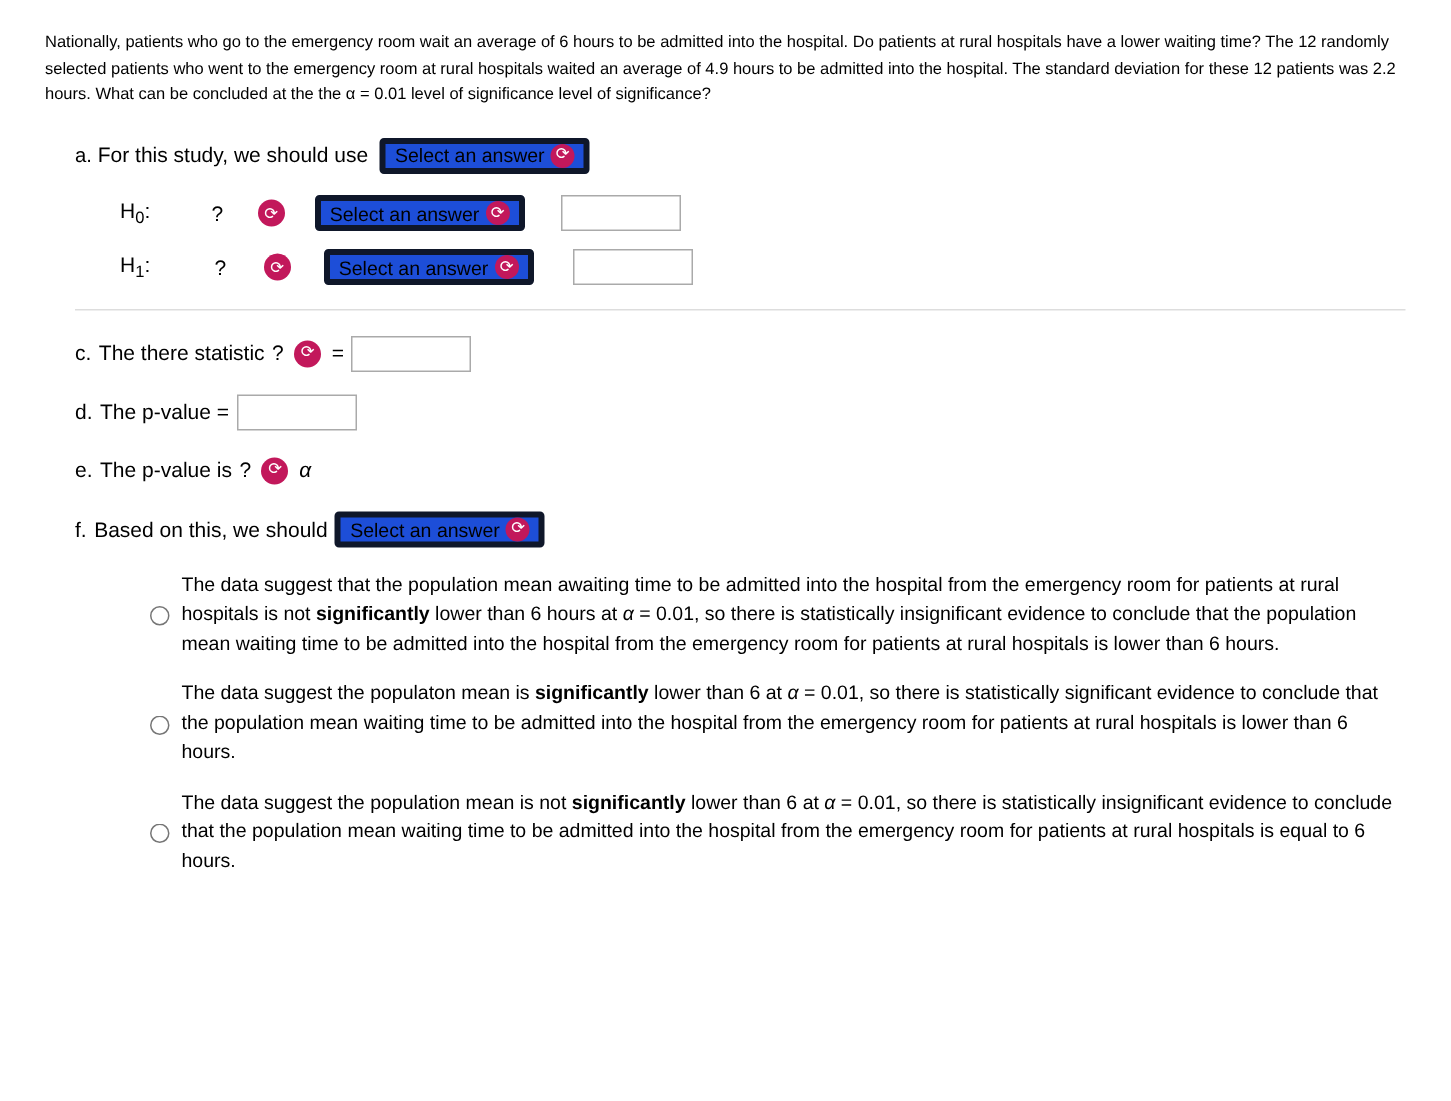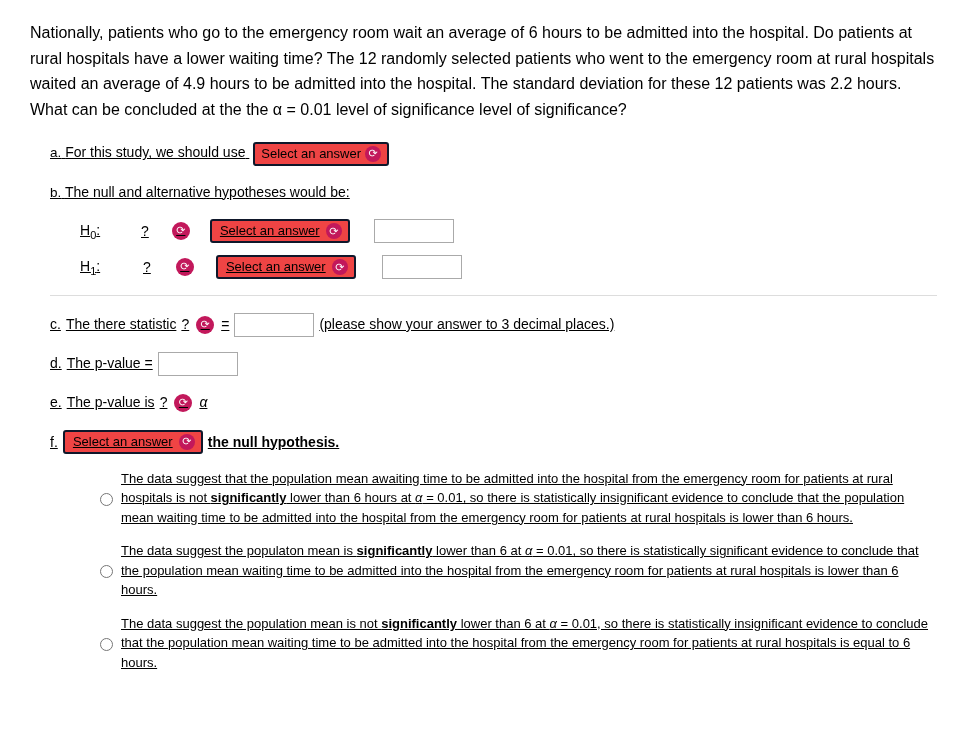--- a/index.html
+++ b/index.html
@@ -5,44 +5,43 @@
     * { box-sizing: border-box; margin: 0; padding: 0; }
     body {
       font-family: Arial, sans-serif;
       font-size: 14px;
       background: #fff;
       color: #000;
       padding: 20px 30px;
       max-width: 967px;
     }
     .question-text {
-      font-size: 16px;
+      font-size: 11px;
       line-height: 1.6;
       margin-bottom: 18px;
     }
     .part {
       margin-bottom: 14px;
       line-height: 1.8;
     }
     .part-label {
       font-size: 13.5px;
     }
     .select-box {
       display: inline-flex;
       align-items: center;
-      border: 2px solid #0f172a;
+      border: 4px solid #0f172a;
       border-radius: 3px;
-      background: #ef4444;
+      background: #1d4ed8;
       height: 24px;
       padding: 0 6px;
       font-size: 13px;
       vertical-align: middle;
       min-width: 130px;
       cursor: pointer;
-      text-align: center;
     }
     .select-box-icon {
       display: inline-block;
       width: 16px;
       height: 16px;
       background: #c2185b;
       border-radius: 50%;
       margin-left: 4px;
       vertical-align: middle;
       flex-shrink: 0;
@@ -106,21 +105,20 @@
       line-height: 1.5;
     }
     .divider {
       border: none;
       border-top: 1px solid #ddd;
       margin: 16px 0;
     }
     .bold { font-weight: bold; }
     .parts-container {
       padding-left: 20px;
-      text-decoration: underline;
     }
     .part-g {
       margin-top: 10px;
     }
     .radio-container {
       padding-left: 50px;
       margin-top: 8px;
     }
     sup, sub { font-size: 11px; }
   </style>
@@ -134,24 +132,20 @@
   <div class="part">
     <span class="part-label">a.</span>
     <span>For this study, we should use</span>
     <span style="margin-left:4px;"></span>
     <span class="select-box">
       <span style="flex:1;">Select an answer</span>
       <span class="select-box-icon"></span>
     </span>
   </div>
 
-  <div class="part">
-    <span class="part-label">b.</span>
-    <span>The null and alternative hypotheses would be:</span>
-  </div>
 
   <div class="hypothesis-row" style="padding-left: 30px; gap: 18px;">
     <span class="hypothesis-label">
       <span>H<sub>0</sub>:</span>
     </span>
     <span style="margin: 0 3px;">?</span>
     <span class="circle-btn">⟳</span>
     <span class="select-box" style="min-width:140px;">
       <span style="flex:1;">Select an answer</span>
       <span class="select-box-icon"></span>
@@ -174,44 +168,43 @@
 
   <hr class="divider">
 
   <div class="part" style="display:flex; align-items:center; gap:5px;">
     <span>c.</span>
     <span>The there statistic</span>
     <span>?</span>
     <span class="circle-btn">⟳</span>
     <span>=</span>
     <input type="text" class="text-input" value="" style="">
-    <span>(please show your answer to 3 decimal places.)</span>
   </div>
 
   <div class="part" style="display:flex; align-items:center; gap:5px;">
     <span>d.</span>
     <span>The p-value =</span>
     <input type="text" class="text-input" value="" style="">
   </div>
 
   <div class="part" style="display:flex; align-items:center; gap:5px;">
     <span>e.</span>
     <span>The p-value is</span>
     <span>?</span>
     <span class="circle-btn">⟳</span>
     <span style="font-style:italic;">α</span>
   </div>
 
   <div class="part" style="display:flex; align-items:center; gap:5px;">
     <span>f.</span>
+    <span>Based on this, we should</span>
     <span class="select-box" style="min-width:140px;">
       <span style="flex:1;">Select an answer</span>
       <span class="select-box-icon"></span>
     </span>
-    <span class="bold">the null hypothesis.</span>
   </div>
 
 
   <div class="radio-container">
 
     <div class="radio-option">
       <input type="radio" name="final-conclusion" id="opt1" style="">
       <label for="opt1" class="radio-text">
         The data suggest that the population mean awaiting time to be admitted into the hospital from the emergency room for patients at rural hospitals is not <strong>significantly</strong> lower than 6 hours at <span style="font-style:italic;">α</span> = 0.01, so there is statistically insignificant evidence to conclude that the population mean waiting time to be admitted into the hospital from the emergency room for patients at rural hospitals is lower than 6 hours.
       </label>

